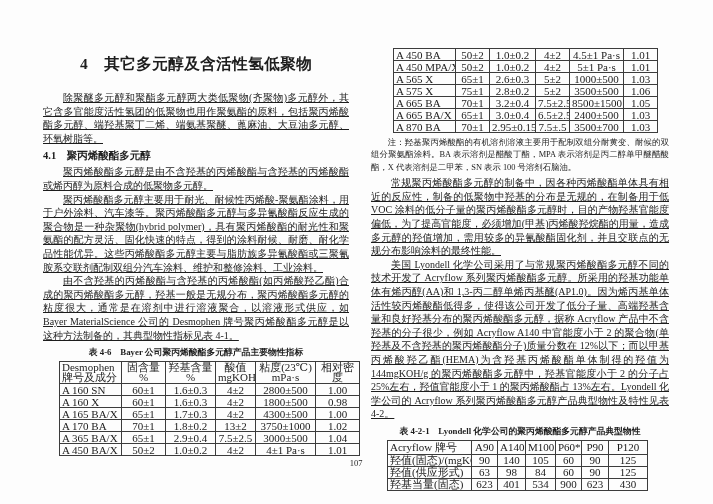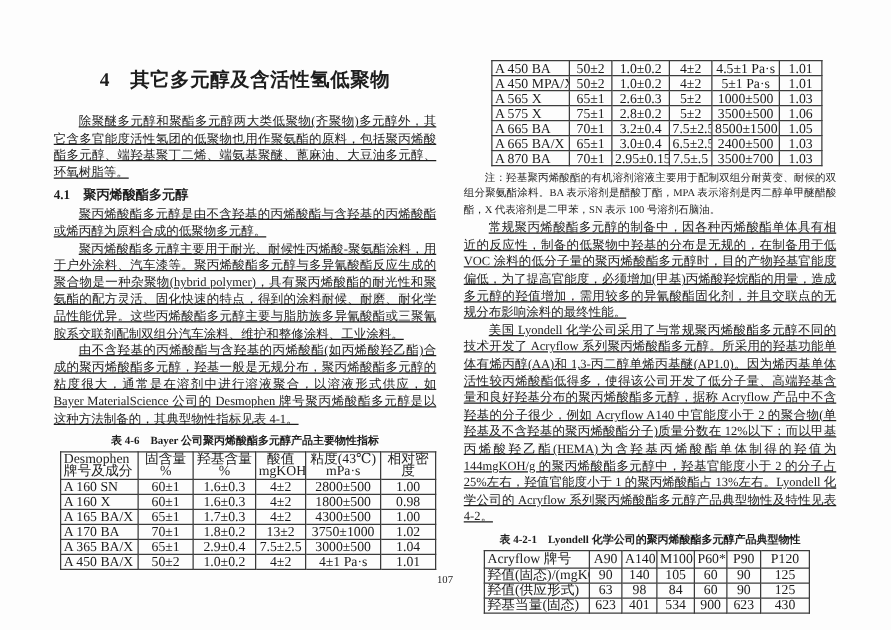--- a/index.html
+++ b/index.html
@@ -30,21 +30,21 @@
   table{
     border-collapse:collapse;table-layout:fixed;
     font-size:11px;color:#1b1b1b;
   }
   th,td{
     border:1px solid #3c3c3c;padding:0 2px;text-align:center;
     height:11px;line-height:10px;overflow:hidden;white-space:nowrap;
   }
   th{font-weight:normal;white-space:pre-line;line-height:9.5px;padding:1px 2px;}
   th.tl, td.first-col{text-align:left;}
-  .tbl-left{width:300px;margin-left:5px;}
+  .tbl-left{width:300px;margin-left:16px;}
   .tbl-cont{width:264px;margin-left:22px;margin-top:4px;}
   .tbl-lyondell{width:260px;margin-left:16px;}
   .table-note{
     font-size:8.4px;line-height:12.4px;text-align:justify;
     text-indent:2em;margin:4px 0 2px 0;
   }
   .page-number{
     position:absolute;left:331px;top:458px;width:50px;
     font-size:8.5px;text-align:center;
   }
@@ -81,21 +81,21 @@
       <thead>
         <tr>
           <th class="tl">Desmophen
 牌号及成分</th>
           <th>固含量
 %</th>
           <th>羟基含量
 %</th>
           <th>酸值
 mgKOH/g</th>
-          <th>粘度(43℃)
+          <th>粘度(23℃)
 mPa·s</th>
           <th>相对密度</th>
         </tr>
       </thead>
       <tbody>
           <tr>
             <td class="first-col">A 160 SN</td>
             <td>60±1</td>
             <td>1.6±0.3</td>
             <td>4±2</td>

